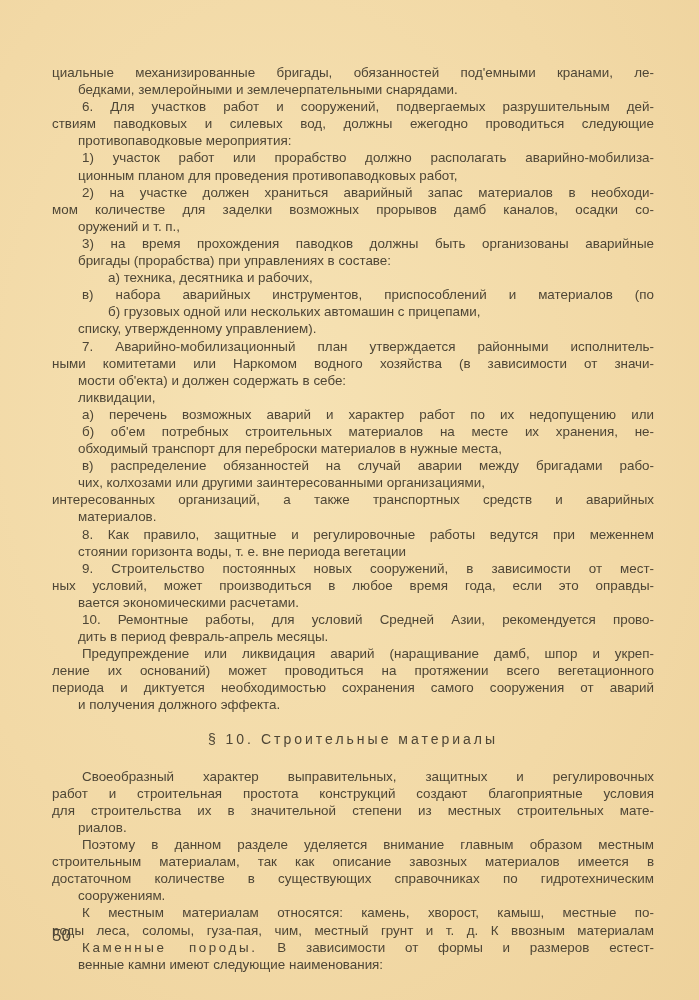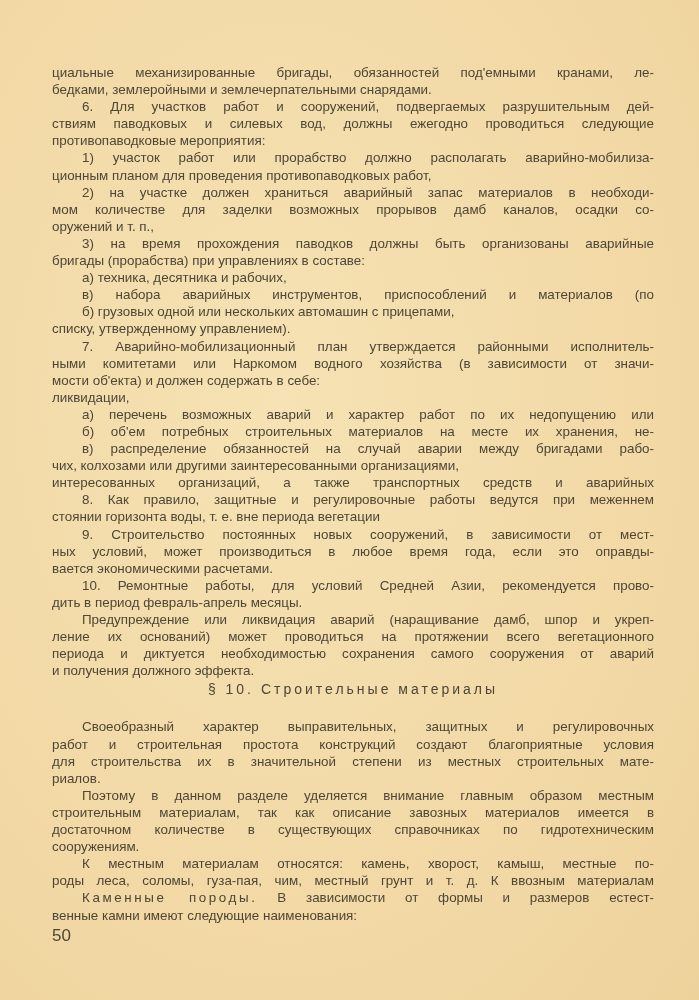--- a/index.html
+++ b/index.html
@@ -12,25 +12,25 @@
       position: relative;
     }
     .page {
       position: absolute; left: 52px; top: 64px; width: 602px;
       font-size: 13.4px; line-height: 17.1px;
       text-align: justify;
       font-family: "Liberation Sans Narrow", "Liberation Sans", sans-serif;
       font-stretch: condensed;
     }
     .line { white-space: nowrap; text-align-last: justify; display: block; }
-    .line.last { text-align-last: left; }
+    .line.last { text-align-last: left; margin-left: 26px; }
     .ind { padding-left: 30px; }
     .heading {
       text-align: right; letter-spacing: 3px; font-size: 14px;
-      margin: 2px 0 20px 0; text-align-last: center;
+      margin: 17px 0 20px 0; text-align-last: center;
     }
     .spaced { letter-spacing: 2.6px; }
     .pagenum {
       position: absolute; left: 52px; top: 926px; font-size: 17px;
       font-family: "Liberation Sans", sans-serif;
     }
   </style>
 </head>
 <body>
 
@@ -51,23 +51,25 @@
       <span class="line ind last">а) техника, десятника и рабочих,</span>
       <span class="line ind">в) набора аварийных инструментов, приспособлений и материалов (по</span>
       <span class="line ind last">б) грузовых одной или нескольких автомашин с прицепами,</span>
       <span class="line last">списку, утвержденному управлением).</span>
       <span class="line ind">7. Аварийно-мобилизационный план утверждается районными исполнитель-</span>
       <span class="line">ными комитетами или Наркомом водного хозяйства (в зависимости от значи-</span>
       <span class="line last">мости об'екта) и должен содержать в себе:</span>
       <span class="line last">ликвидации,</span>
       <span class="line ind">а) перечень возможных аварий и характер работ по их недопущению или</span>
       <span class="line ind">б) об'ем потребных строительных материалов на месте их хранения, не-</span>
+      <span class="line last">обходимый транспорт для переброски материалов в нужные места,</span>
       <span class="line ind">в) распределение обязанностей на случай аварии между бригадами рабо-</span>
       <span class="line last">чих, колхозами или другими заинтересованными организациями,</span>
       <span class="line">интересованных организаций, а также транспортных средств и аварийных</span>
+      <span class="line last">материалов.</span>
       <span class="line ind">8. Как правило, защитные и регулировочные работы ведутся при меженнем</span>
       <span class="line last">стоянии горизонта воды, т. е. вне периода вегетации</span>
       <span class="line ind">9. Строительство постоянных новых сооружений, в зависимости от мест-</span>
       <span class="line">ных условий, может производиться в любое время года, если это оправды-</span>
       <span class="line last">вается экономическими расчетами.</span>
       <span class="line ind">10. Ремонтные работы, для условий Средней Азии, рекомендуется прово-</span>
       <span class="line last">дить в период февраль-апрель месяцы.</span>
       <span class="line ind">Предупреждение или ликвидация аварий (наращивание дамб, шпор и укреп-</span>
       <span class="line">ление их оснований) может проводиться на протяжении всего вегетационного</span>
       <span class="line">периода и диктуется необходимостью сохранения самого сооружения от аварий</span>

